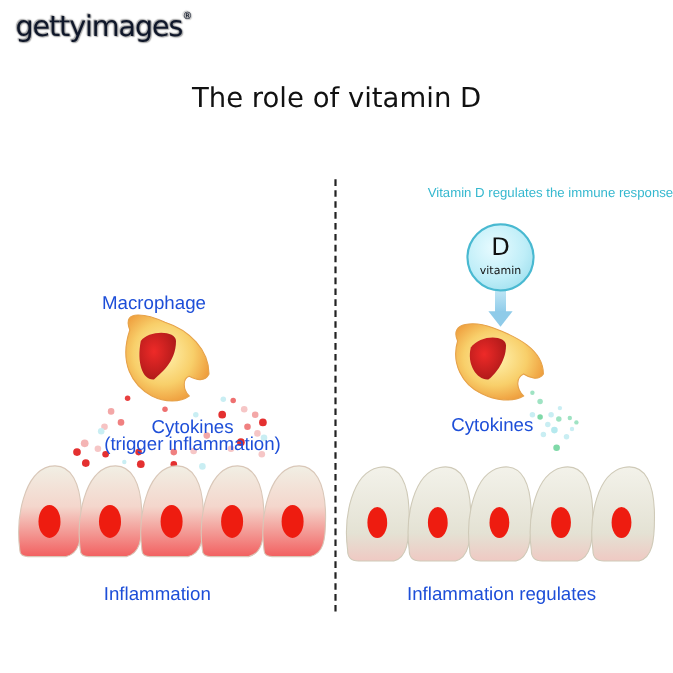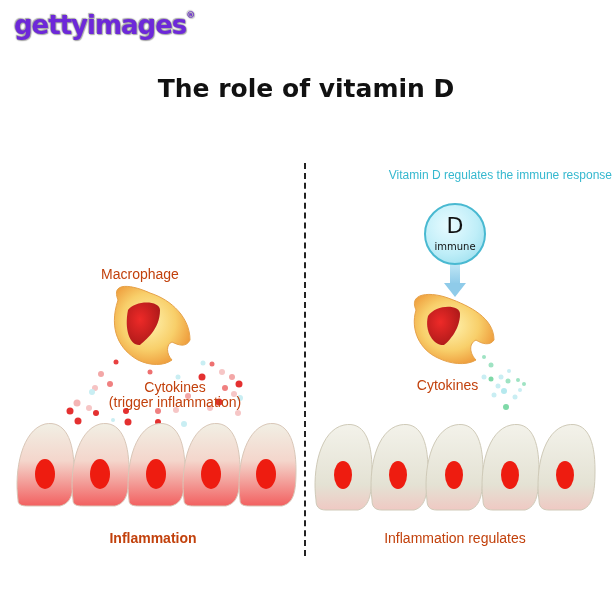--- a/index.html
+++ b/index.html
@@ -1,23 +1,23 @@
 <!DOCTYPE html>
 <html><head>
   <meta charset="utf-8">
   <style>
     html, body { margin: 0; padding: 0; background: #ffffff; }
     body { width: 612px; height: 612px; position: relative; overflow: hidden; font-family: "Liberation Sans", sans-serif; }
     .abs { position: absolute; }
-    .watermark { left: 14px; top: 10px; font-family: "DejaVu Sans", sans-serif; font-size: 26px; font-weight: bold; color: #6d28d9; letter-spacing: -1px;
+    .watermark { left: 14px; top: 10px; font-family: "DejaVu Sans", sans-serif; font-size: 26px; font-weight: normal; color: #0f172a; letter-spacing: -1px;
       text-shadow: 0 0 1px #9a9a9a, 0 0 2px #9a9a9a, 1px 1px 1px #b0b0b0, -1px -1px 1px #b0b0b0; }
     .watermark .reg { font-size: 9px; vertical-align: top; }
-    .title { left: 0; width: 612px; top: 74px; text-align: center; font-family: "DejaVu Sans", sans-serif; font-size: 25px; color: #111; font-weight: bold; }
+    .title { left: 0; width: 612px; top: 74px; text-align: center; font-family: "DejaVu Sans", sans-serif; font-size: 25px; color: #111; }
     .divider { left: 304px; top: 163px; height: 393px; width: 0; border-left: 2px dashed #222; }
-    .label { font-size: 14px; color: #c2410c; text-align: center; white-space: nowrap; }
+    .label { font-size: 17px; color: #1d4ed8; text-align: center; white-space: nowrap; }
     .subtitle { left: 306px; width: 306px; top: 168px; text-align: right; font-size: 12px; color: #35b8cf; }
     .vitd-circle { left: 424px; top: 203px; width: 62px; height: 62px; border-radius: 50%;
       background: radial-gradient(circle at 40% 35%, #e8fbff 0%, #bfeef8 55%, #8fd9ea 100%); border: 2px solid #49b9d1; box-sizing: border-box; }
     .vitd-letter { left: 0; width: 100%; top: 8px; text-align: center; font-family: "DejaVu Sans", sans-serif; font-size: 22px; color: #111; }
     .vitd-word { left: 0; width: 100%; top: 36px; text-align: center; font-family: "DejaVu Sans", sans-serif; font-size: 10px; color: #111; }
     svg { position: absolute; left: 0; top: 0; }
   </style>
 </head>
 <body>
 
@@ -165,23 +165,23 @@
     <g>
         <path d="M539,500 C535,470 543,430 567,425 C587,421 595,440 595,470 C595,492 593,507 581,510 L549,510 C541,510 539,506 539,500 Z" fill="url(#cellNormal)" stroke="#cfcab8" stroke-width="1"></path>
         <ellipse cx="565" cy="475" rx="9" ry="14" fill="#ee1c10"></ellipse>
       </g>
   </g>
 </svg>
 
 <div class="abs label" style="left:80px; width:120px; top:266px;">Macrophage</div>
 <div class="abs label" style="left:100px; width:150px; top:379px;">Cytokines</div>
 <div class="abs label" style="left:90px; width:170px; top:394px;">(trigger inflammation)</div>
-<div class="abs label" style="left:88px; width:130px; top:530px;font-weight:bold;">Inflammation</div>
+<div class="abs label" style="left:78px; width:130px; top:530px;">Inflammation</div>
 
 <div class="abs subtitle">Vitamin D regulates the immune response</div>
 
 <div class="abs vitd-circle">
   <div class="abs vitd-letter">D</div>
-  <div class="abs vitd-word">immune</div>
+  <div class="abs vitd-word">vitamin</div>
 </div>
 
 <div class="abs label" style="left:400px; width:95px; top:377px;">Cytokines</div>
 <div class="abs label" style="left:370px; width:170px; top:530px;">Inflammation regulates</div>
 
 </body></html>

